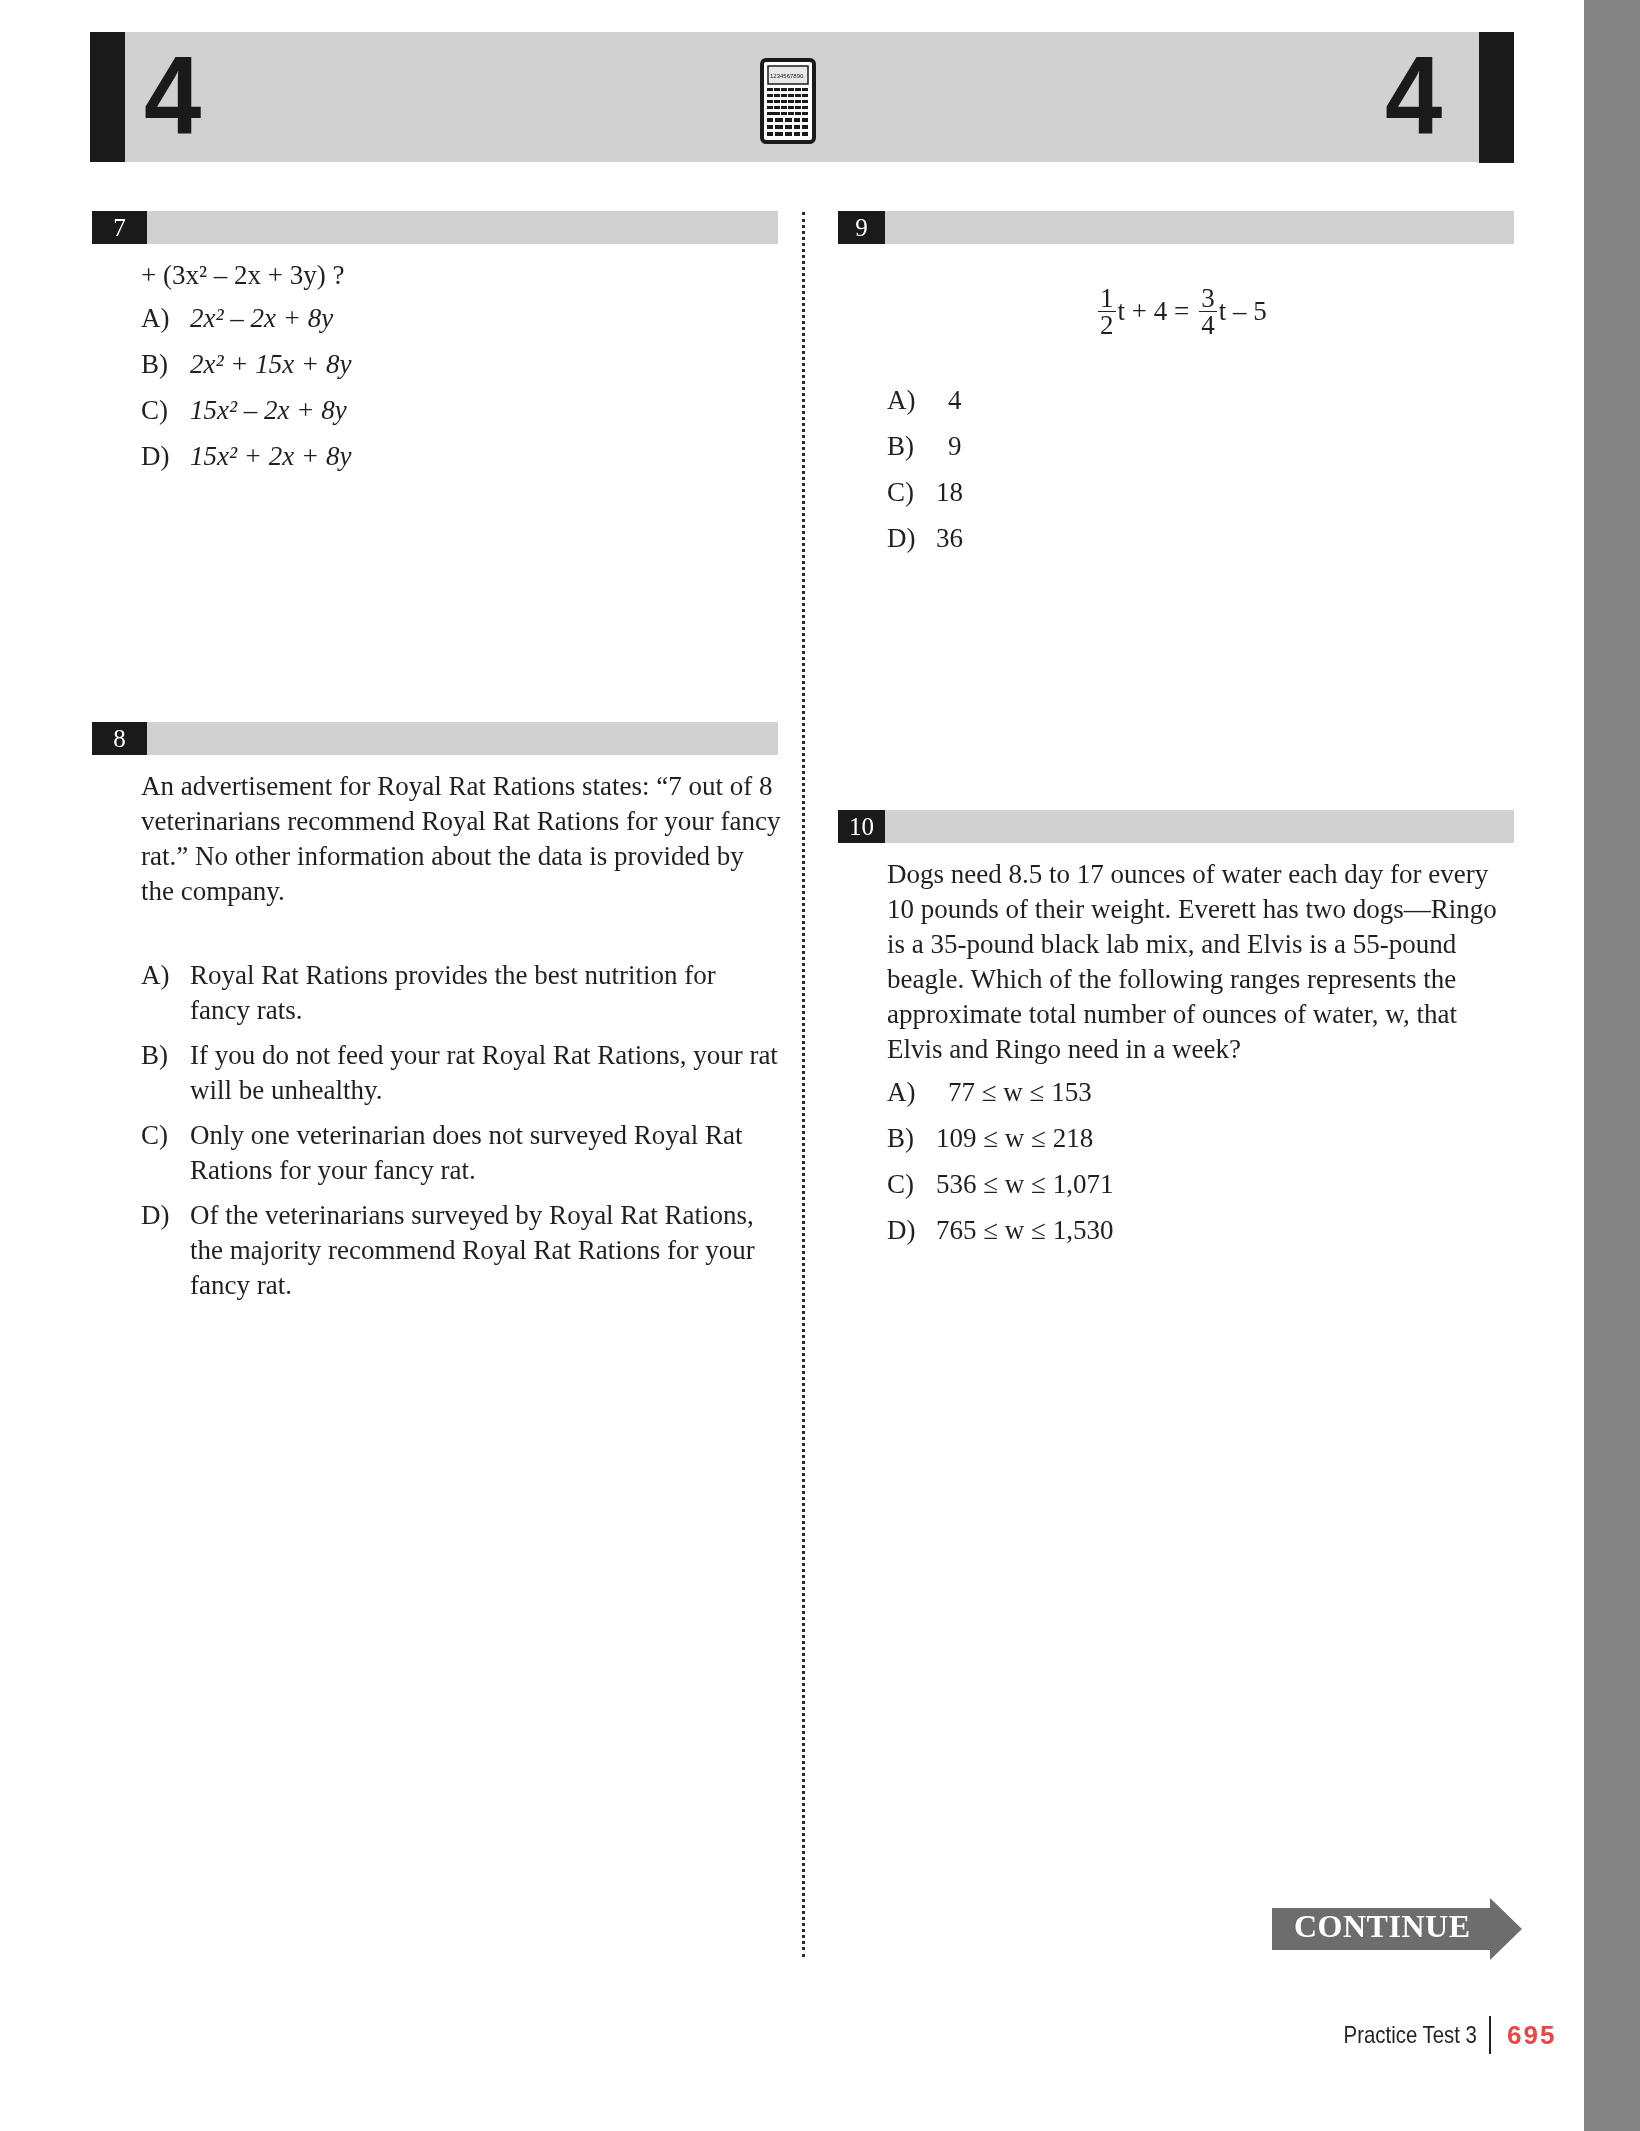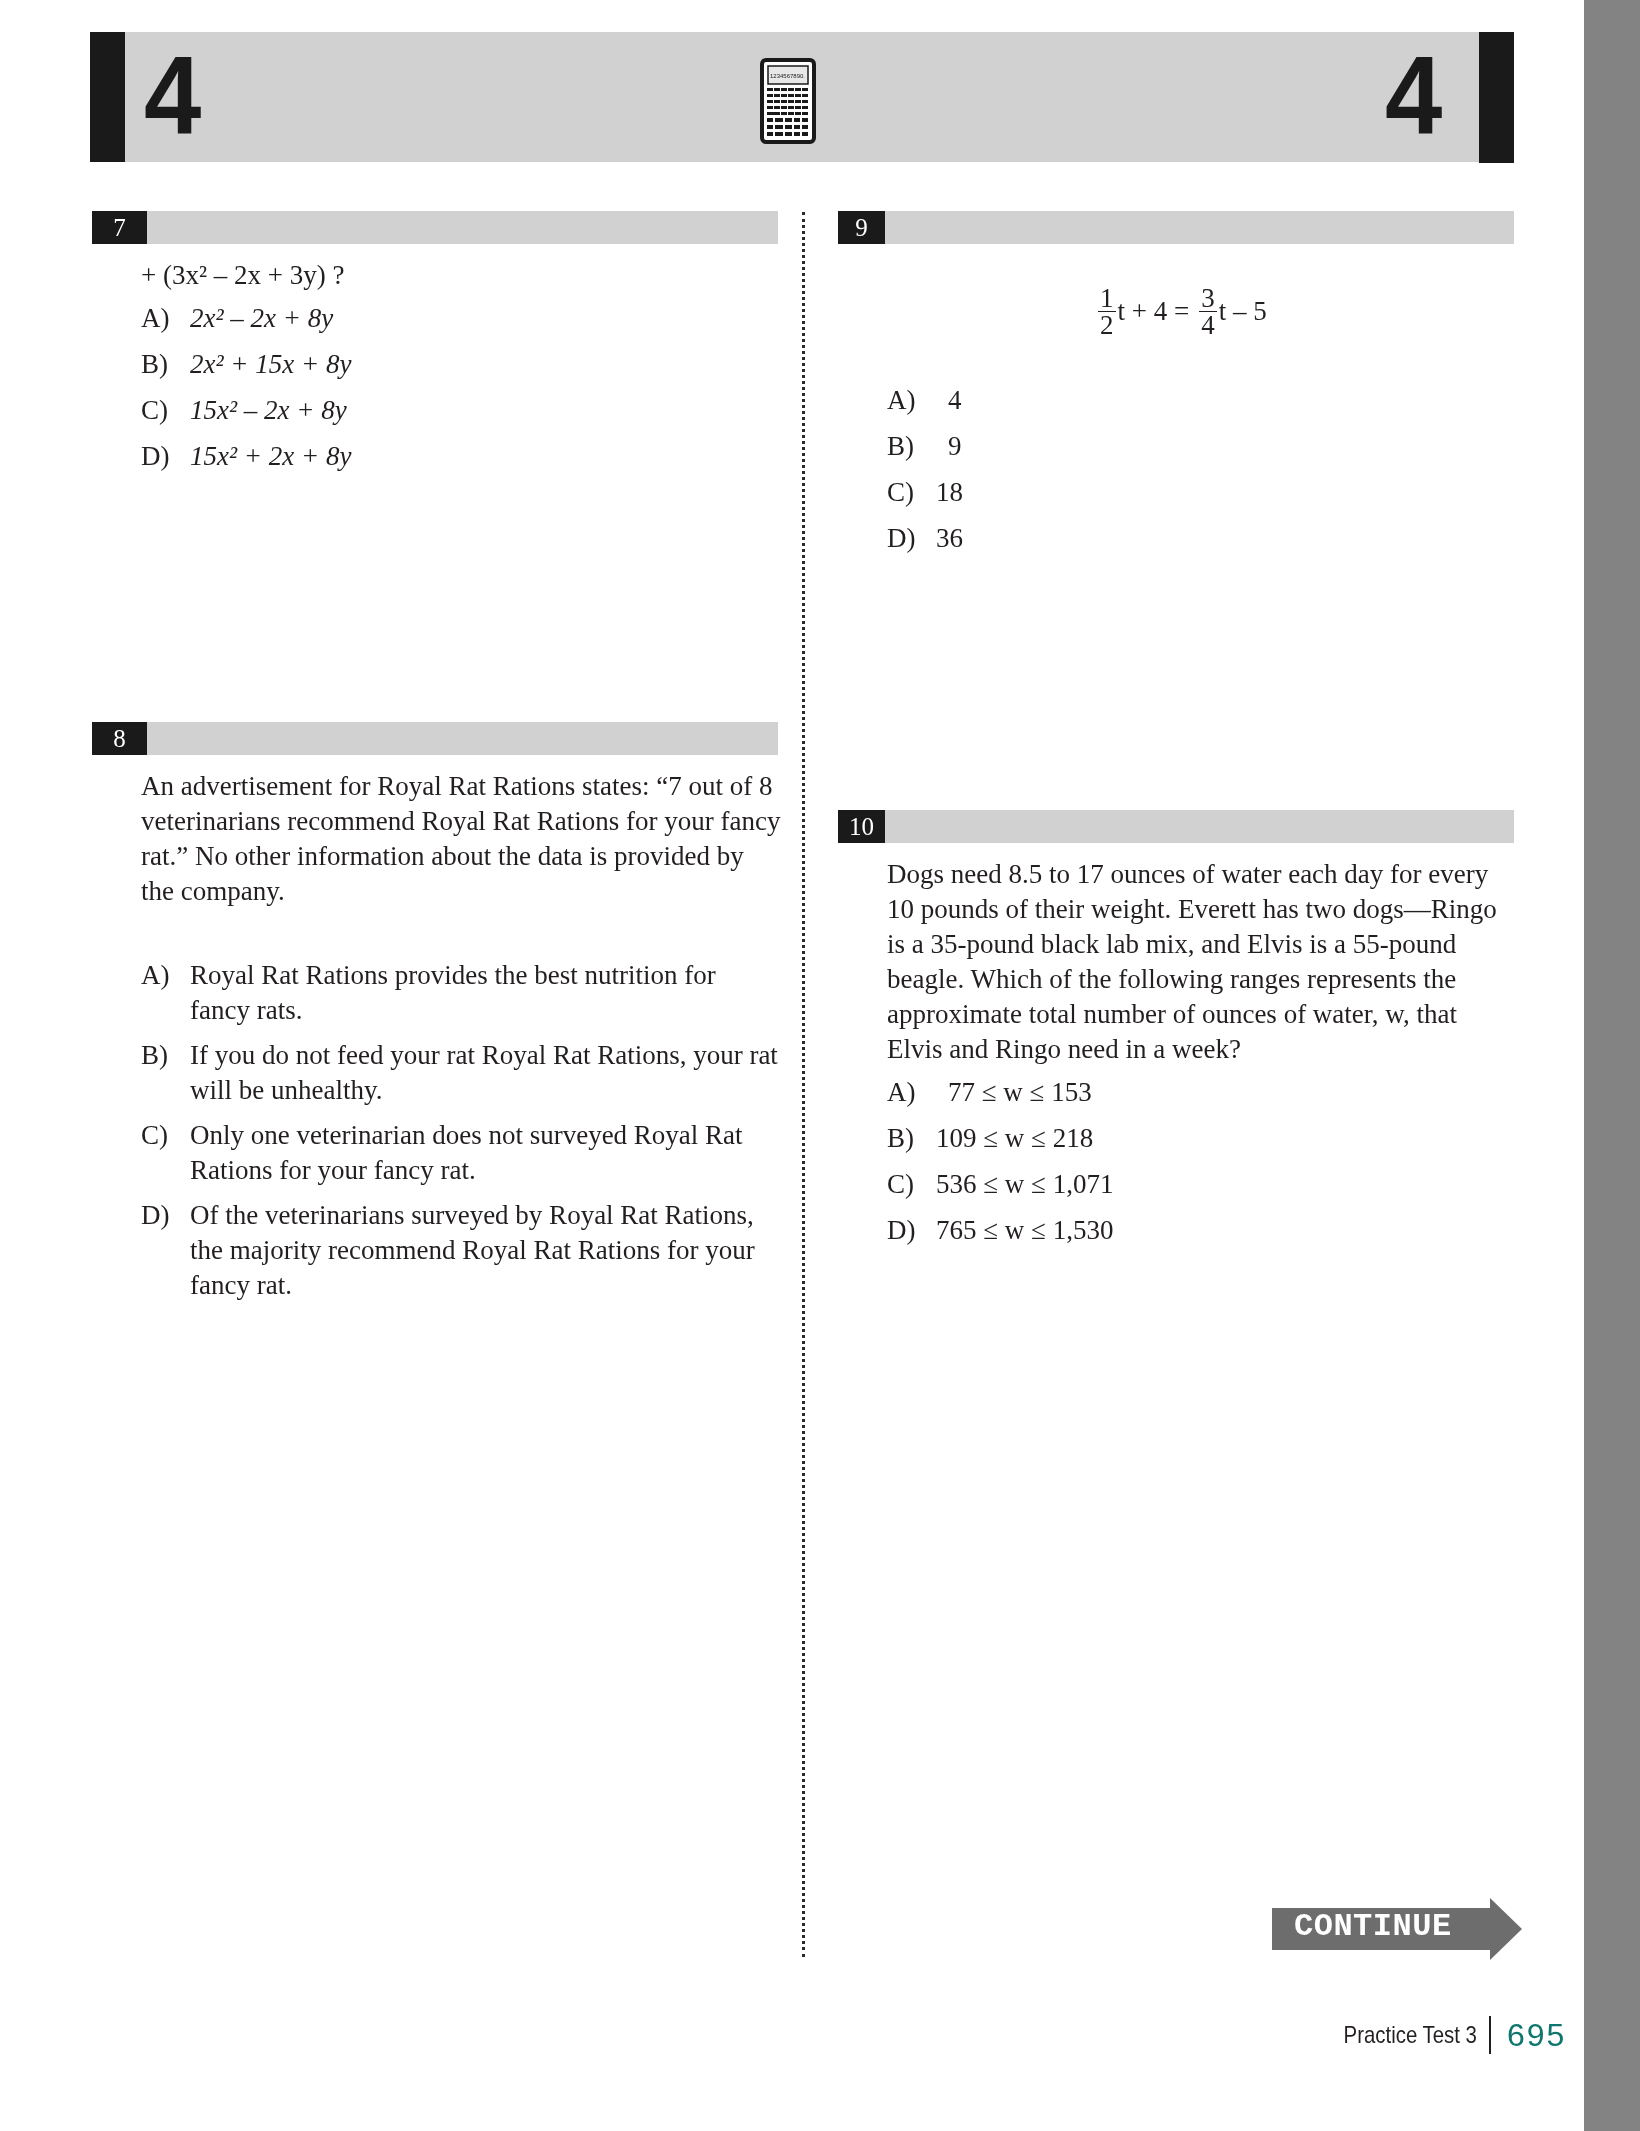--- a/index.html
+++ b/index.html
@@ -47,28 +47,28 @@
   .frac { display: inline-flex; flex-direction: column; align-items: center; line-height: 26px; margin-right: 2px; }
   .frac .num { padding: 0 2px; }
   .frac .den { border-top: 1.5px solid #231f20; padding: 0 2px; }
   .frac-eq .mid { white-space: pre; }
 
   .continue {
     position: absolute; left: 1272px; top: 1898px; width: 250px; height: 62px; cursor: pointer;
   }
   .continue svg { position: absolute; left: 0; top: 0; }
   .continue span {
-    position: absolute; left: 22px; top: 10px; font-family: Liberation Mono, monospace;
+    position: absolute; left: 22px; top: 10px; font-family: Liberation Serif, serif;
     font-weight: bold; font-size: 32px; color: #ffffff; letter-spacing: 0.5px;
   }
 
   .footer { position: absolute; left: 1320px; top: 2016px; display: flex; align-items: center; font-family: "Liberation Sans", "DejaVu Sans", sans-serif; }
   .footer .title { font-size: 24px; color: #231f20; transform: scaleX(0.85); transform-origin: right center; }
   .footer .sep { width: 2px; height: 38px; background: #231f20; margin: 0 16px 0 12px; }
-  .footer .page { font-size: 32px; font-weight: normal; letter-spacing: 2px; color: #0f766e; }
+  .footer .page { font-size: 26px; font-weight: bold; letter-spacing: 2px; color: #ef4444; }
 </style>
 </head>
 <body>
 
 <div class="side-tab"></div>
 
 <div class="header-band"></div>
 <div class="header-bar-left"></div>
 <div class="header-bar-right"></div>
 <div class="section-num left">4</div>

